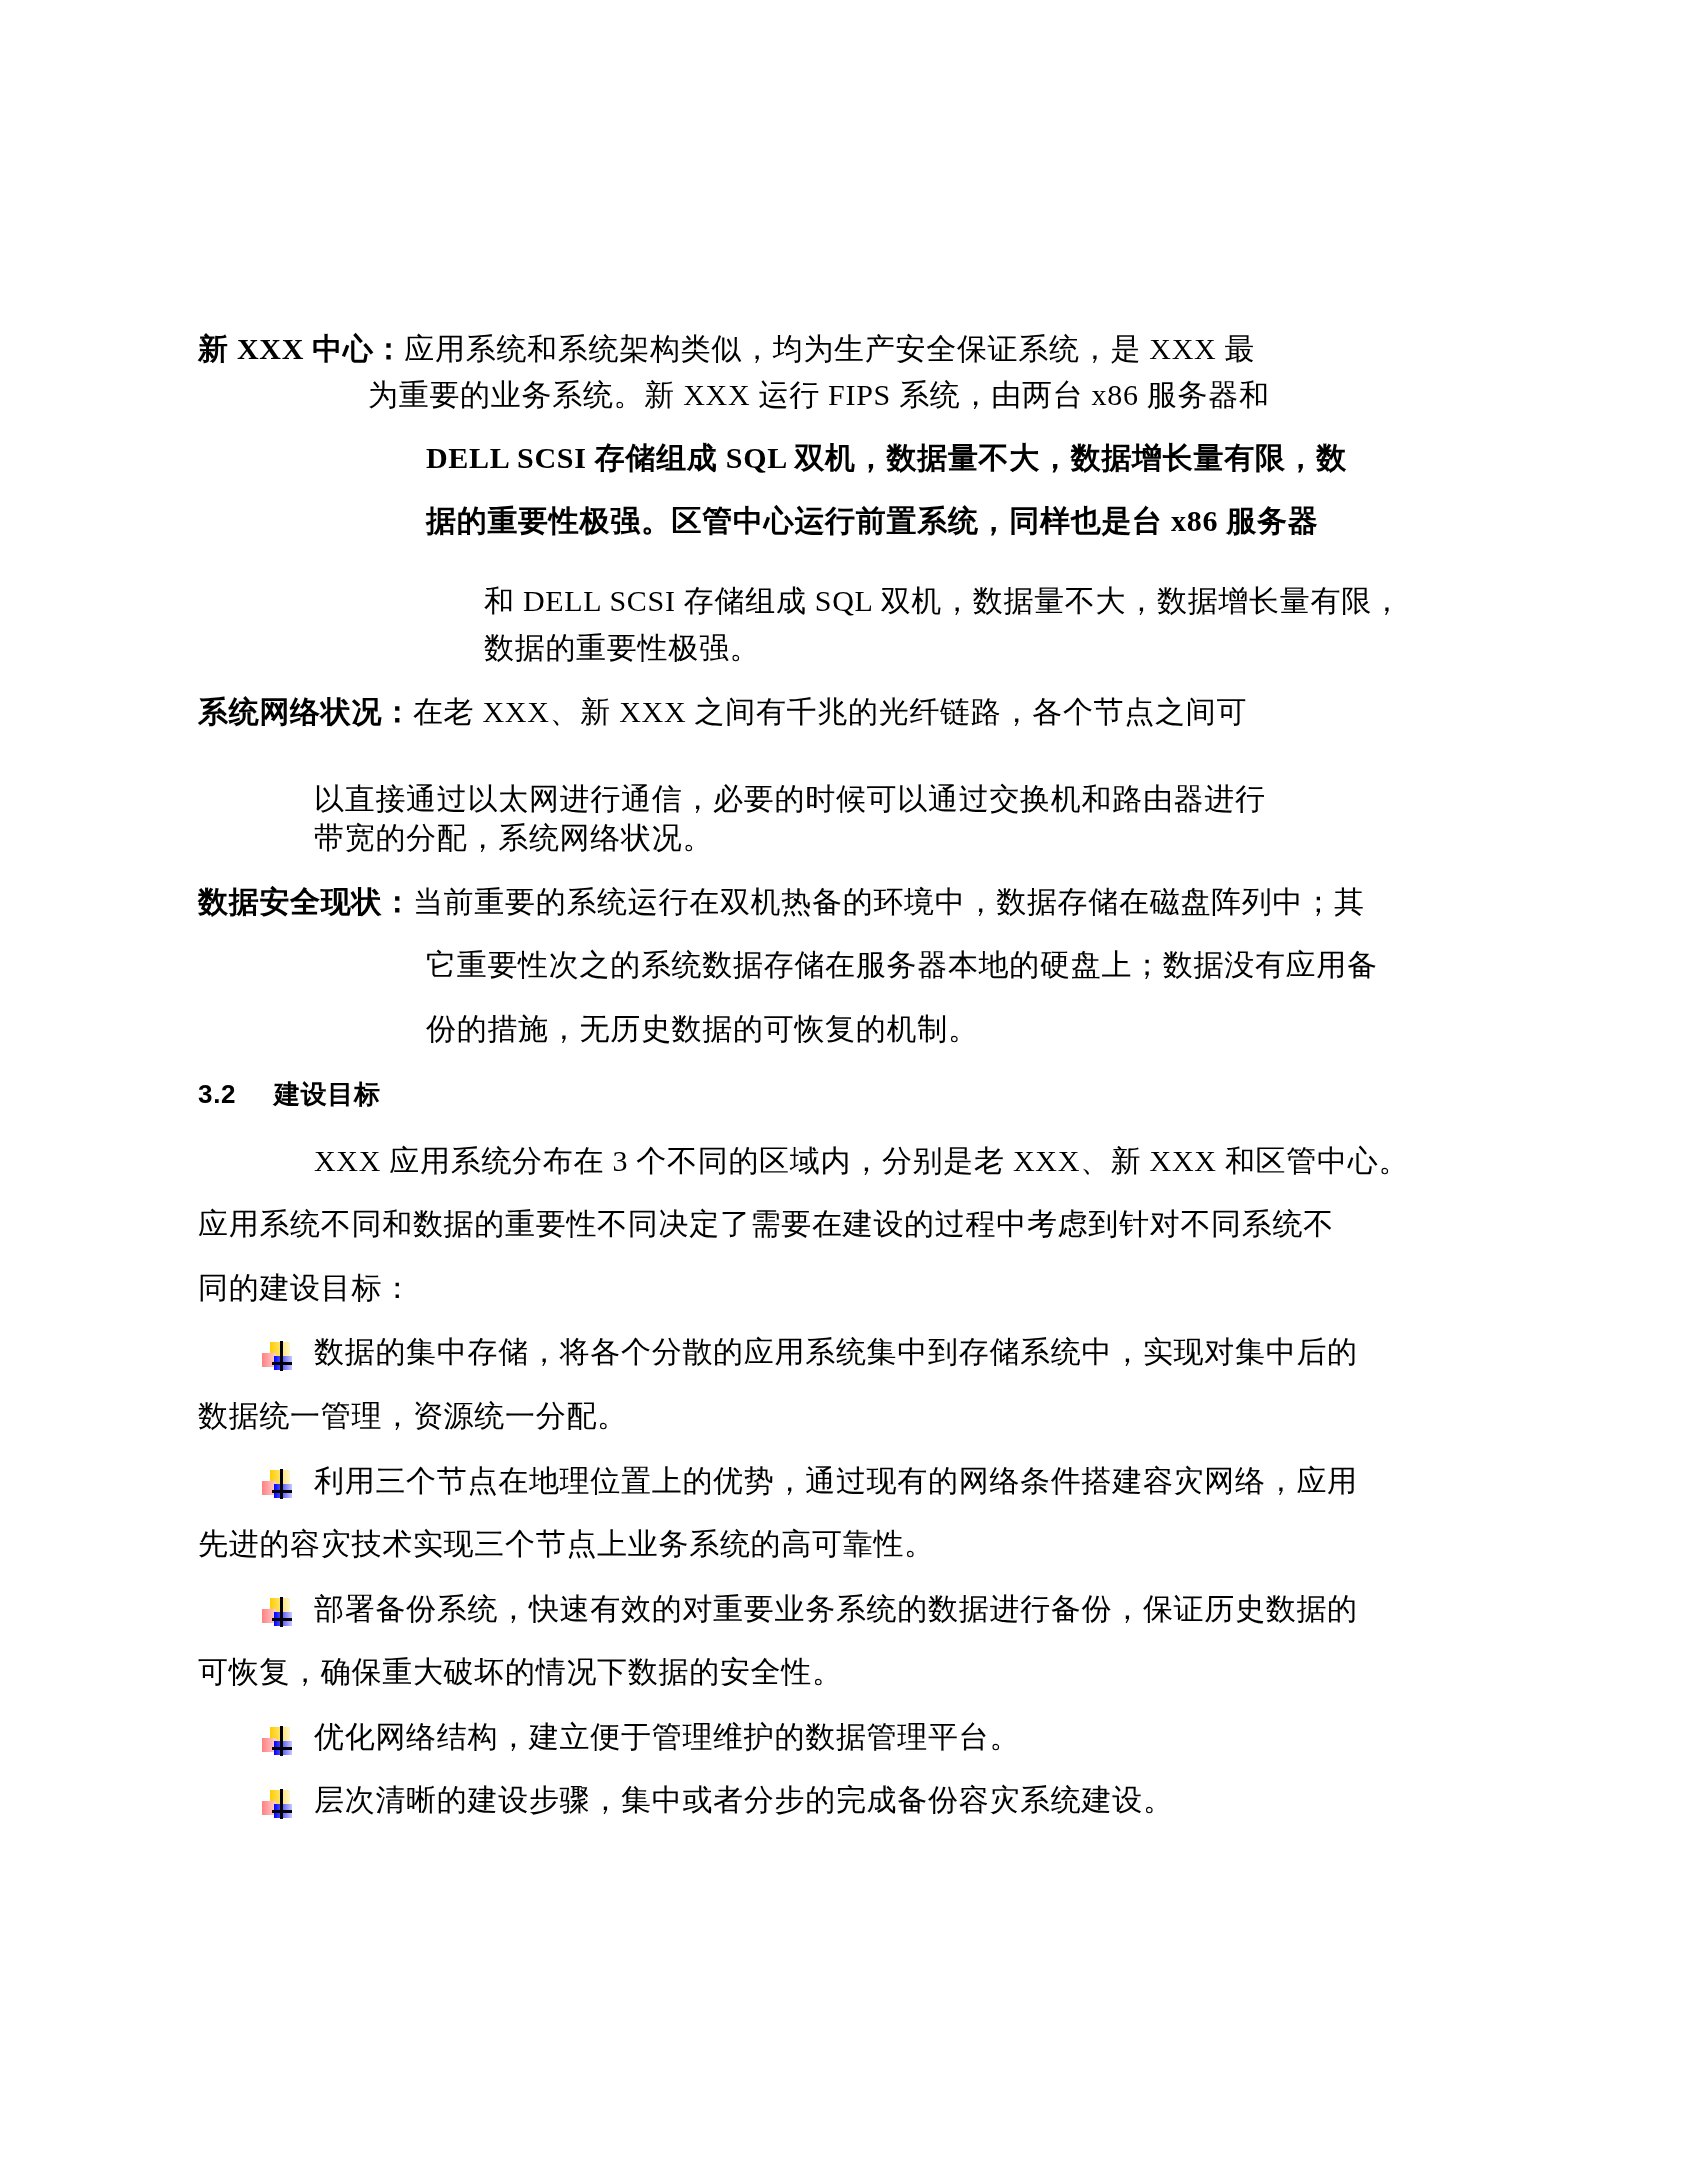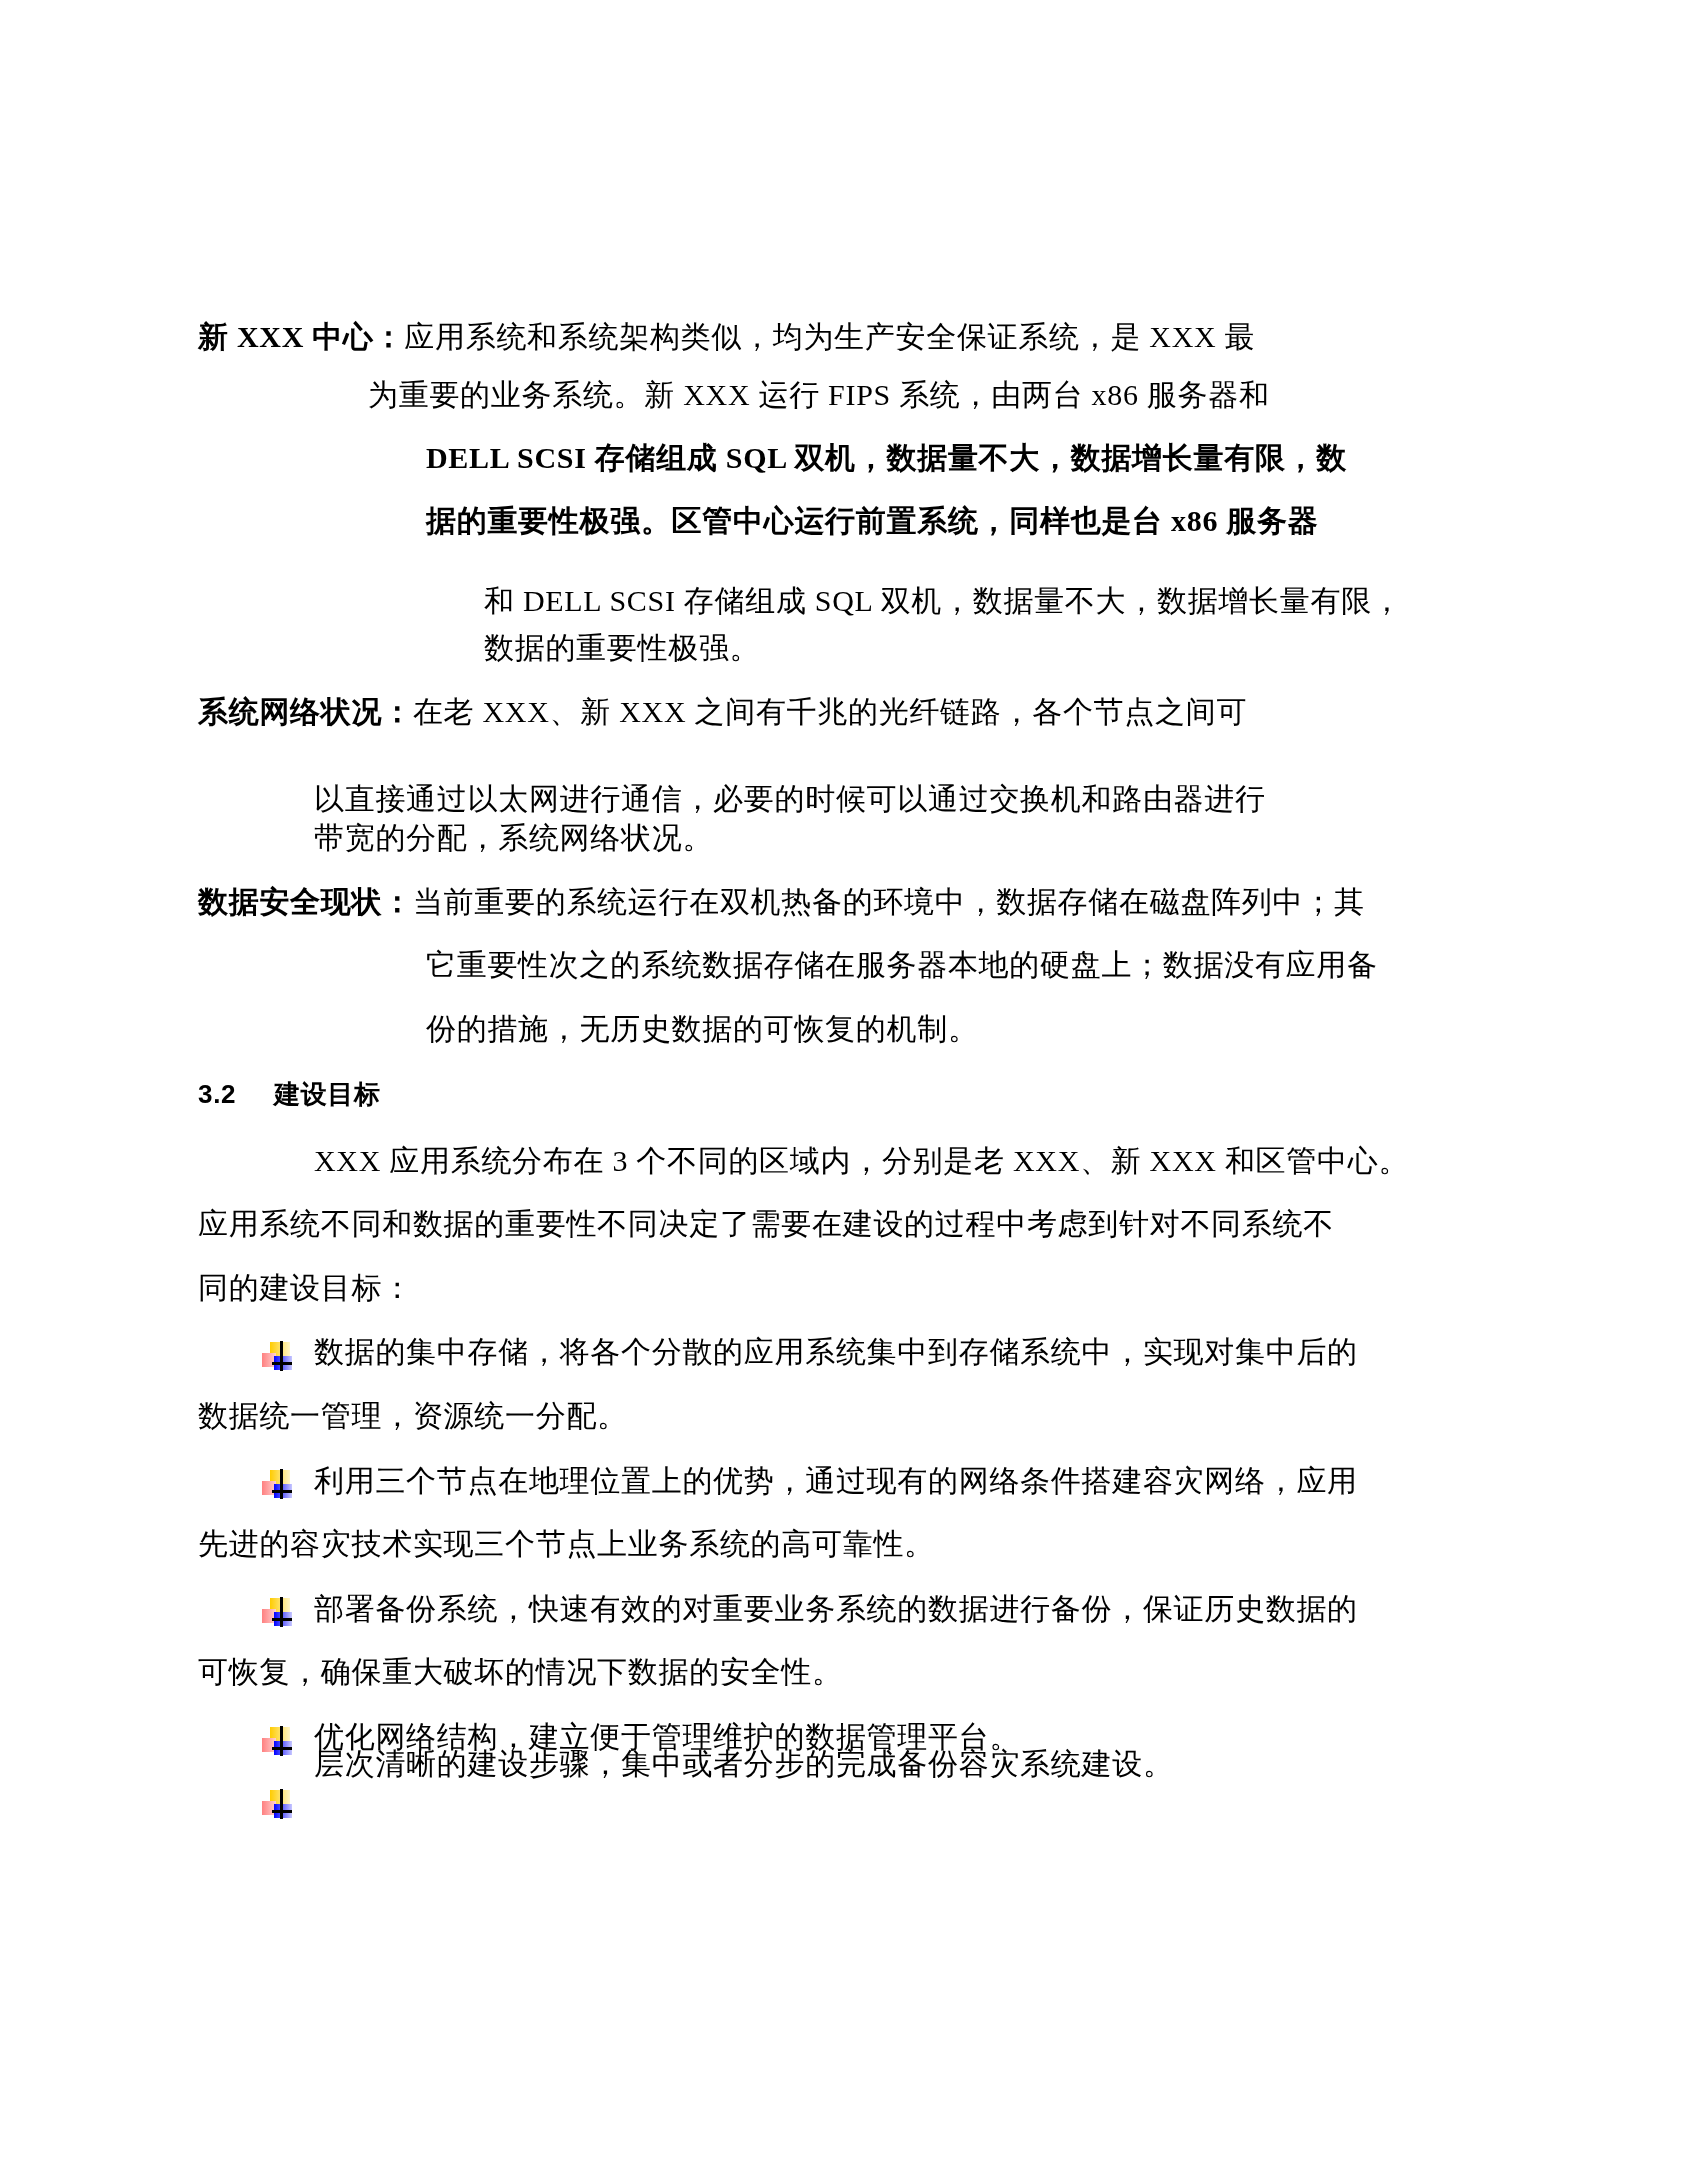--- a/index.html
+++ b/index.html
@@ -19,21 +19,21 @@
                     background: linear-gradient(to right, #0000ff, #c8c8ff); }
   .bullet-icon .v { position: absolute; left: 18px; top: 0; width: 2.8px; height: 30px; background: #000; }
   .bullet-icon .h { position: absolute; left: 9.6px; top: 21.4px; width: 20.7px; height: 2.8px; background: #000; }
 </style>
 </head>
 <body>
 
 <div class="page">
 
   <div>
-    <div class="line" style="left:198px; top:316px;text-align:right;">
+    <div class="line" style="left:198px; top:328px;text-align:right;">
       <span class="bold">新 XXX 中心：</span><span>应用系统和系统架构类似，均为生产安全保证系统，是 XXX 最</span>
     </div>
     <div class="line" style="left:368px; top:374px;">为重要的业务系统。新 XXX 运行 FIPS 系统，由两台 x86 服务器和</div>
     <div class="line" style="left:426px; top:437px;font-weight:bold;">DELL SCSI 存储组成 SQL 双机，数据量不大，数据增长量有限，数</div>
     <div class="line" style="left:426px; top:500px;font-weight:bold;">据的重要性极强。区管中心运行前置系统，同样也是台 x86 服务器</div>
     <div class="line" style="left:484px; top:564px;margin-top:16px;">和 DELL SCSI 存储组成 SQL 双机，数据量不大，数据增长量有限，</div>
     <div class="line" style="left:484px; top:627px;">数据的重要性极强。</div>
   </div>
 
   <div>
@@ -107,18 +107,18 @@
       <div class="line" style="left:314px; top:1716px;">优化网络结构，建立便于管理维护的数据管理平台。</div>
     </div>
     <div>
       <div class="bullet-icon" style="left:262px; top:1789px;">
         <div class="y"></div>
           <div class="r"></div>
           <div class="b"></div>
           <div class="v"></div>
           <div class="h"></div>
       </div>
-      <div class="line" style="left:314px; top:1743px;">层次清晰的建设步骤，集中或者分步的完成备份容灾系统建设。</div>
+      <div class="line" style="left:314px; top:1779px;">层次清晰的建设步骤，集中或者分步的完成备份容灾系统建设。</div>
     </div>
   </div>
 
 </div>
 
 
 </body></html>

